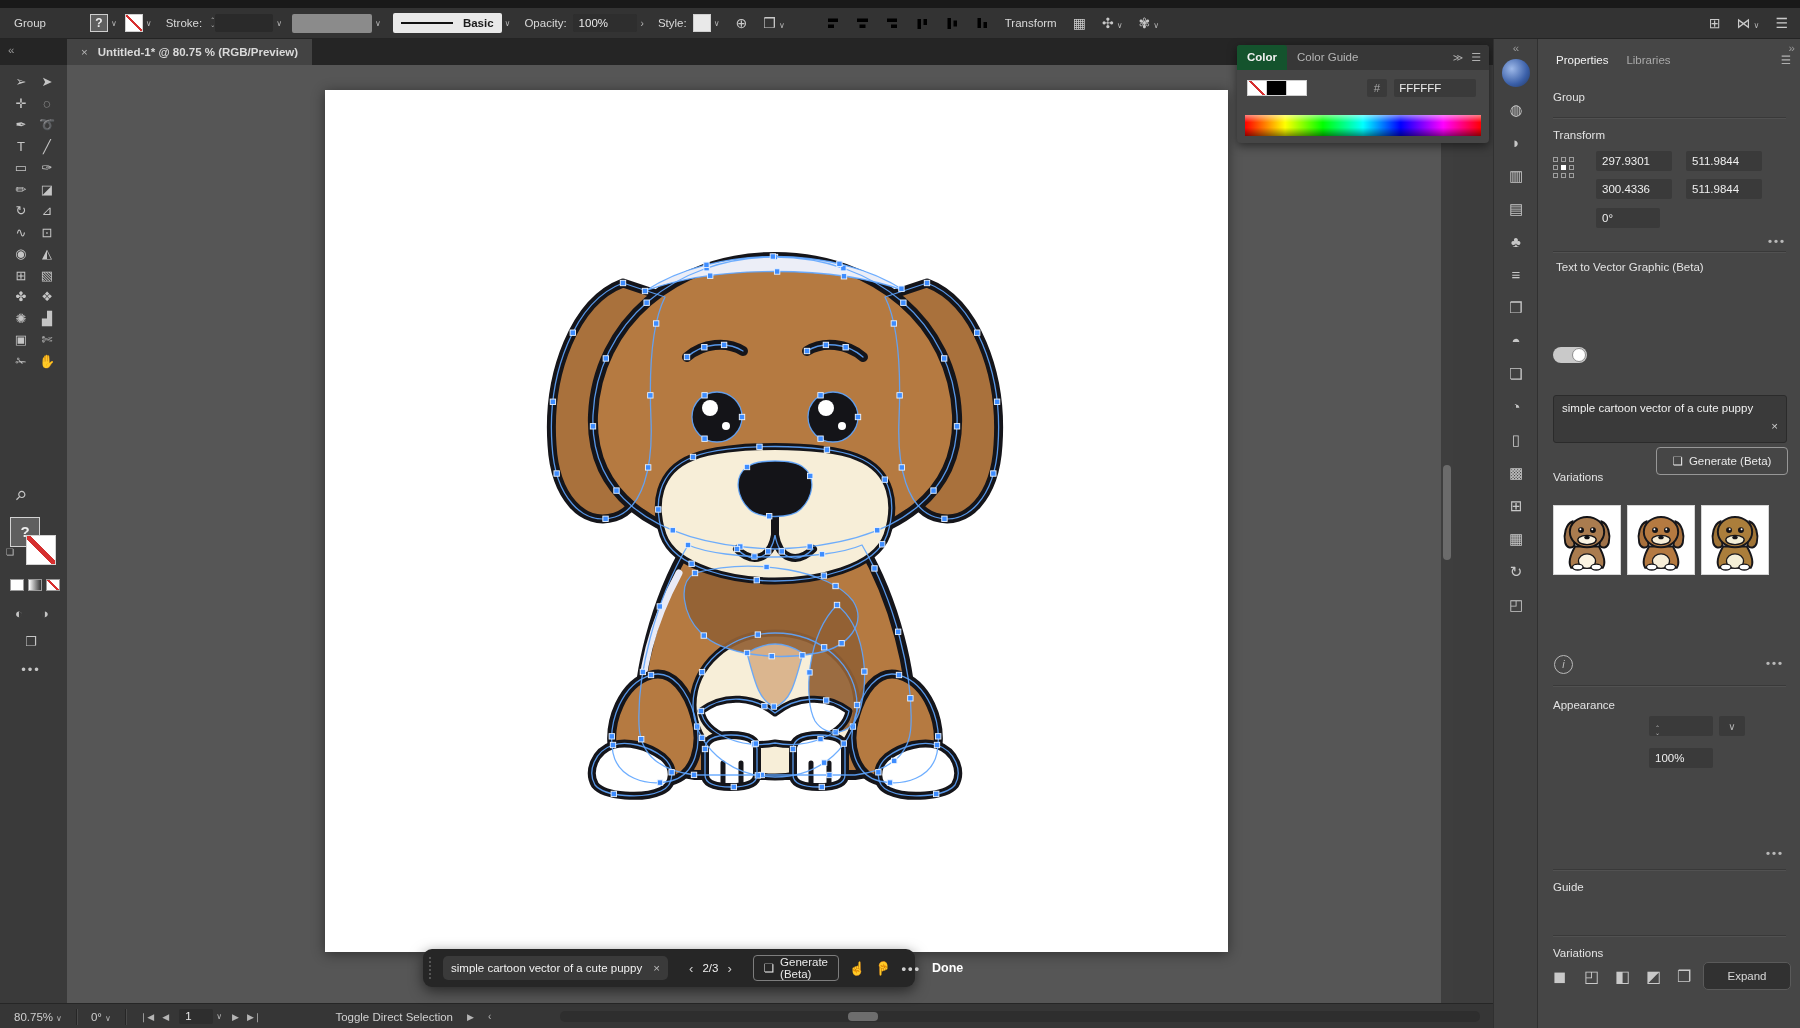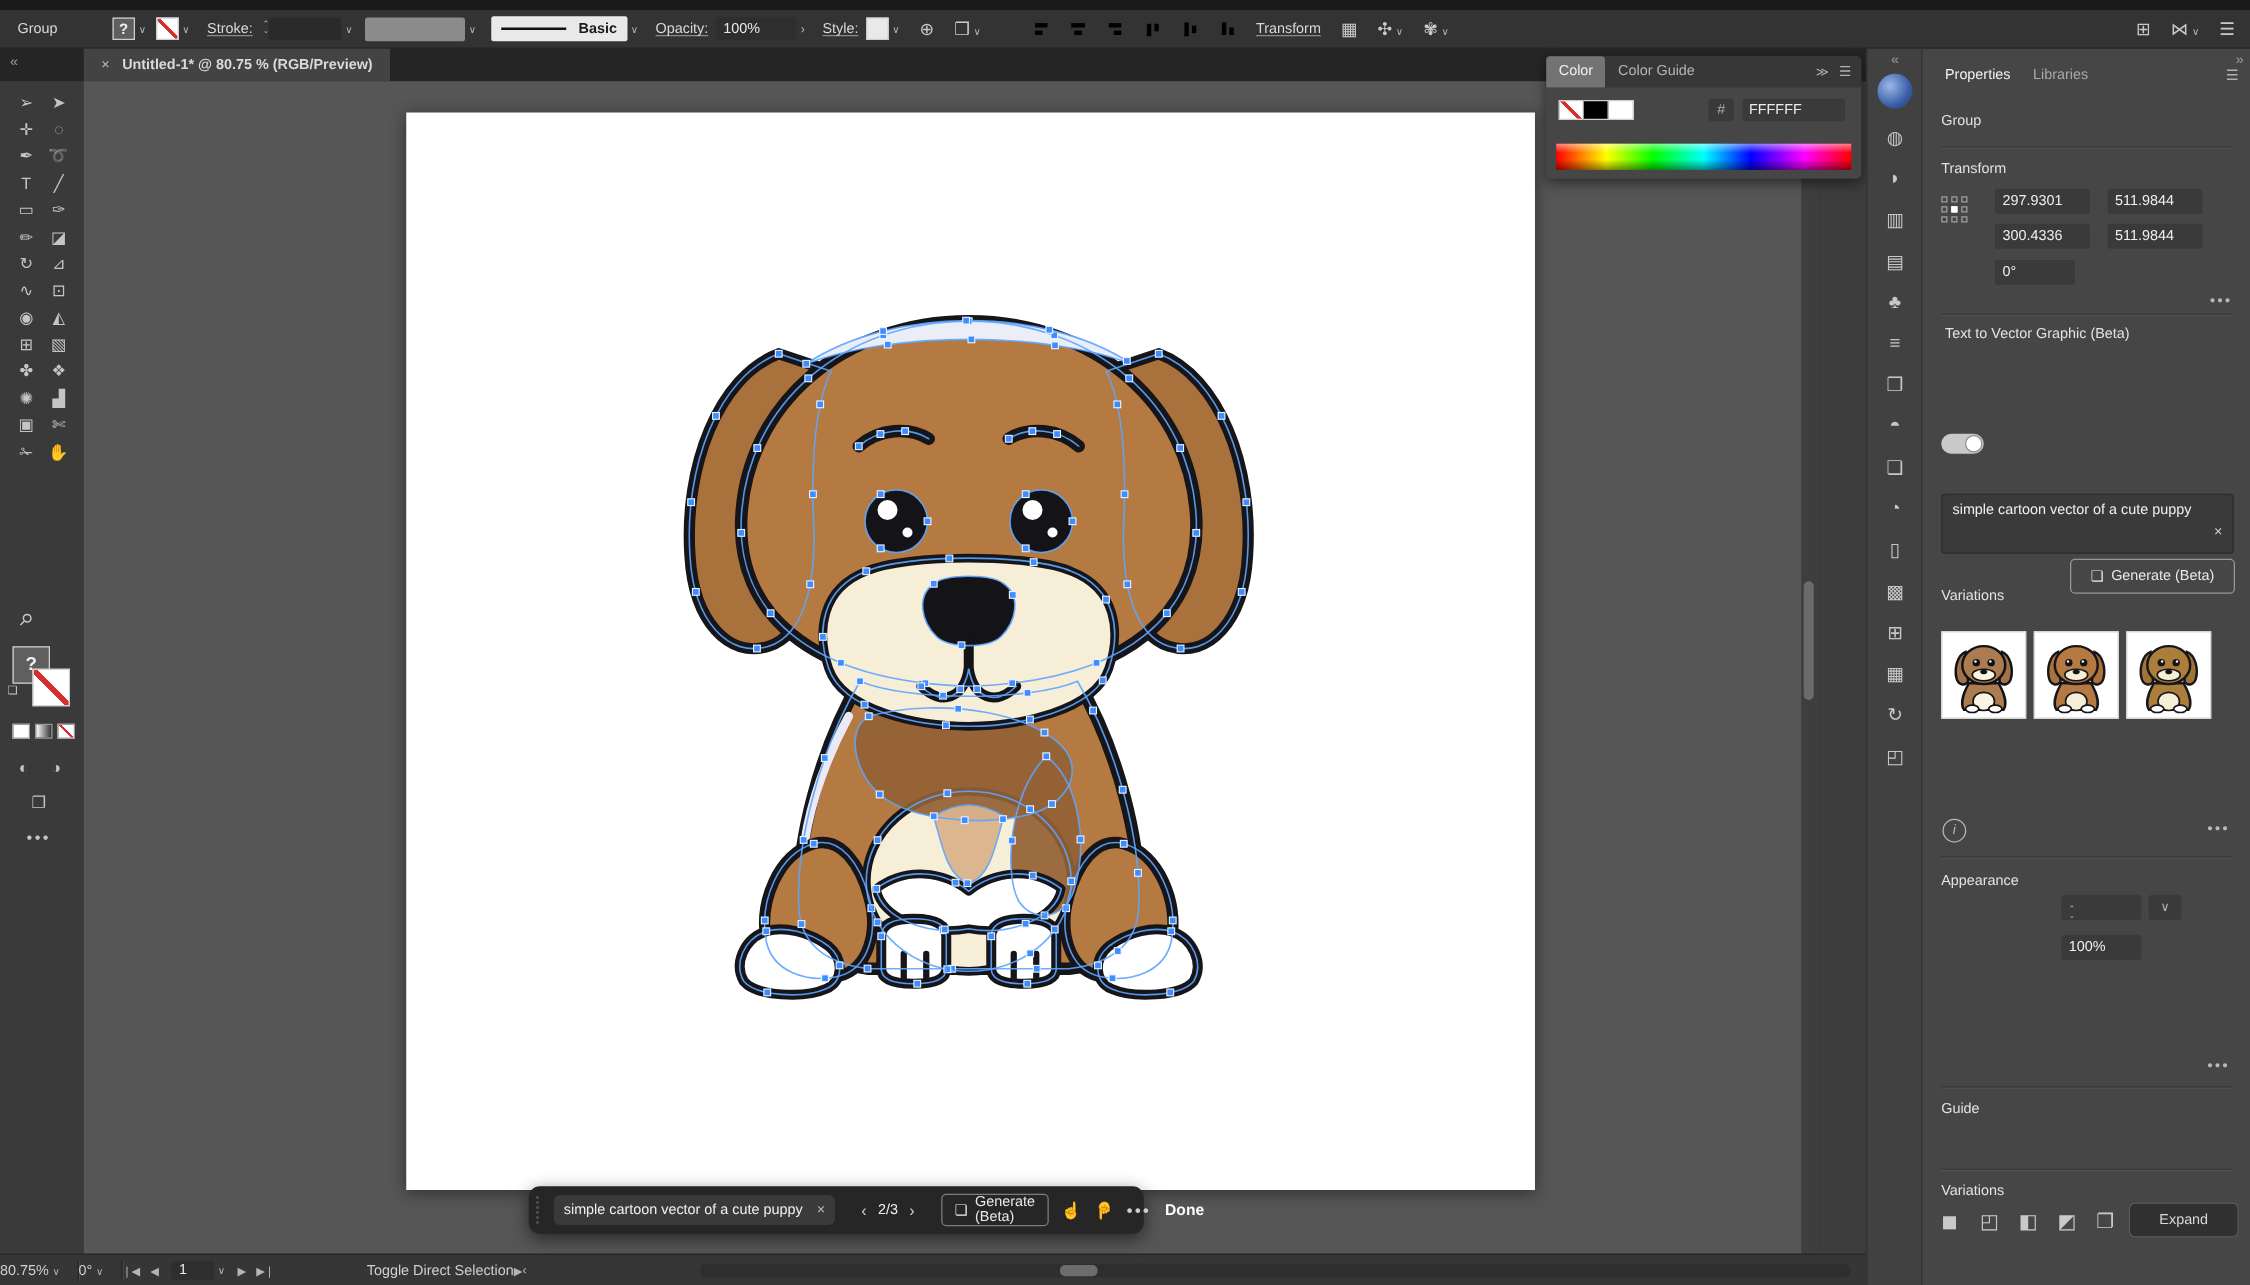--- a/index.html
+++ b/index.html
@@ -4,21 +4,21 @@
 <style>
   html,body{margin:0;padding:0}
   body{width:1800px;height:1028px;position:relative;overflow:hidden;
        background:#3d3d3d;font-family:"Liberation Sans",sans-serif;color:#d6d6d6;font-size:11.5px}
   .abs{position:absolute}
   
   #win-strip{left:0;top:0;width:1800px;height:8px;background:#191919}
   #control-bar{left:0;top:8px;width:1800px;height:30px;background:#333333;border-bottom:1px solid #242424;
                display:flex;align-items:center}
   .cb-label{color:#d9d9d9;margin-left:14px;white-space:nowrap}
-  .u{text-decoration:underline;text-decoration-color:#8a8a8a;text-underline-offset:2px}
+  .u{text-decoration-color:#8a8a8a;text-underline-offset:2px}
   .sw{width:18px;height:18px;border:1px solid #cfcfcf;box-sizing:border-box;display:inline-block;vertical-align:middle}
   .sw-q{background:#5f5f5f;color:#eee;text-align:center;line-height:16px;font-size:12px;font-weight:bold}
   .sw-none{background:#fff linear-gradient(45deg,transparent 44%,#d62f2f 44%,#d62f2f 56%,transparent 56%)}
   .sw-black{background:#000}
   .sw-white{background:#fff}
   .sw-style{background:#e9e9e9}
   .dd{color:#b5b5b5;font-size:8px;margin-left:3px}
   .chev{color:#b5b5b5;font-size:10px}
   .step{display:inline-flex;flex-direction:column;font-size:6px;color:#bbb;line-height:5px;margin-left:8px}
   .fieldbox{background:#2e2e2e;border-radius:2px;height:18px;line-height:18px;padding:0 6px;color:#e9e9e9;display:inline-block}
@@ -44,21 +44,21 @@
   
   #canvas{left:67px;top:65px;width:1386px;height:938px;background:#565656}
   #artboard{left:325px;top:90px;width:903px;height:862px;background:#ffffff;box-shadow:0 2px 12px rgba(0,0,0,.45)}
   #vscroll{left:1441px;top:65px;width:12px;height:938px;background:#3e3e3e}
   #vscroll .thumb{position:absolute;left:2px;top:400px;width:8px;height:95px;background:#6b6b6b;border-radius:4px}
   
   #color-panel{left:1237px;top:45px;width:252px;height:98px;background:#464646;border-radius:4px;
                box-shadow:0 3px 10px rgba(0,0,0,.5)}
   #color-panel .hdr{height:25px;background:#373737;border-radius:4px 4px 0 0;display:flex;align-items:center}
   .ptab{padding:0 10px;height:25px;line-height:25px;color:#b5b5b5}
-  .ptab.active{background:#737373;color:#f1f1f1;font-weight:normal;border-radius:3px 3px 0 0}
+  .ptab.active{background:#14532d;color:#f1f1f1;font-weight:bold;border-radius:3px 3px 0 0}
   .hexbox{background:#3a3a3a;height:18px;line-height:18px;color:#ececec;display:inline-block;padding:0 5px;border-radius:2px}
   #spectrum{position:absolute;left:8px;top:70px;width:236px;height:21px;
     background:linear-gradient(180deg,rgba(255,255,255,.5),rgba(255,255,255,0) 35%,rgba(0,0,0,0) 60%,rgba(0,0,0,.45)),
       linear-gradient(90deg,#ff0000,#ffff00 17%,#00ff00 33%,#00ffff 50%,#0000ff 66%,#ff00ff 84%,#ff0000)}
   
   #dock{left:1493px;top:39px;width:44px;height:989px;background:#414141;border-left:1px solid #303030}
   .dock-ic{position:absolute;left:0;width:44px;text-align:center;color:#c7c7c7;font-size:15px}
   
   #rpanel{left:1537px;top:39px;width:263px;height:989px;background:#464646;border-left:1px solid #303030}
   .rp-tabs{position:absolute;left:0;top:8px;width:263px;height:26px;display:flex;align-items:center}
@@ -88,21 +88,21 @@
   
   #ctx-bar{left:423px;top:949px;width:492px;height:38px;background:#262626;border-radius:9px;
            box-shadow:0 4px 14px rgba(0,0,0,.55);display:flex;align-items:center;z-index:5}
   .ctx-pill{background:#3a3a3a;border-radius:5px;height:24px;line-height:24px;padding:0 8px;color:#f1f1f1;
             margin-left:12px;white-space:nowrap}
   .ctx-div{width:1px;height:20px;background:#454545;margin:0 8px}
   .ctx-ic{color:#cdcdcd;font-size:13px;margin:0 5px}
   
   #status-bar{left:0;top:1003px;width:1493px;height:25px;background:#363636;border-top:1px solid #262626;
               display:flex;align-items:center;color:#cfcfcf}
-  .st-item{white-space:nowrap}
+  .st-item{margin-left:14px;white-space:nowrap}
   .st-div{width:1px;height:16px;background:#262626;box-shadow:1px 0 0 #4a4a4a;margin-left:14px}
   #st-track{position:absolute;left:560px;top:7px;width:920px;height:11px;background:#2e2e2e;border-radius:5px}
   #st-thumb{position:absolute;left:288px;top:1px;width:30px;height:9px;background:#6d6d6d;border-radius:4px}
   .rot180{display:inline-block;transform:rotate(180deg)}
   .rot45{display:inline-block;transform:rotate(45deg)}
 </style>
 </head>
 <body>
 
 <div class="abs" id="win-strip"></div>

